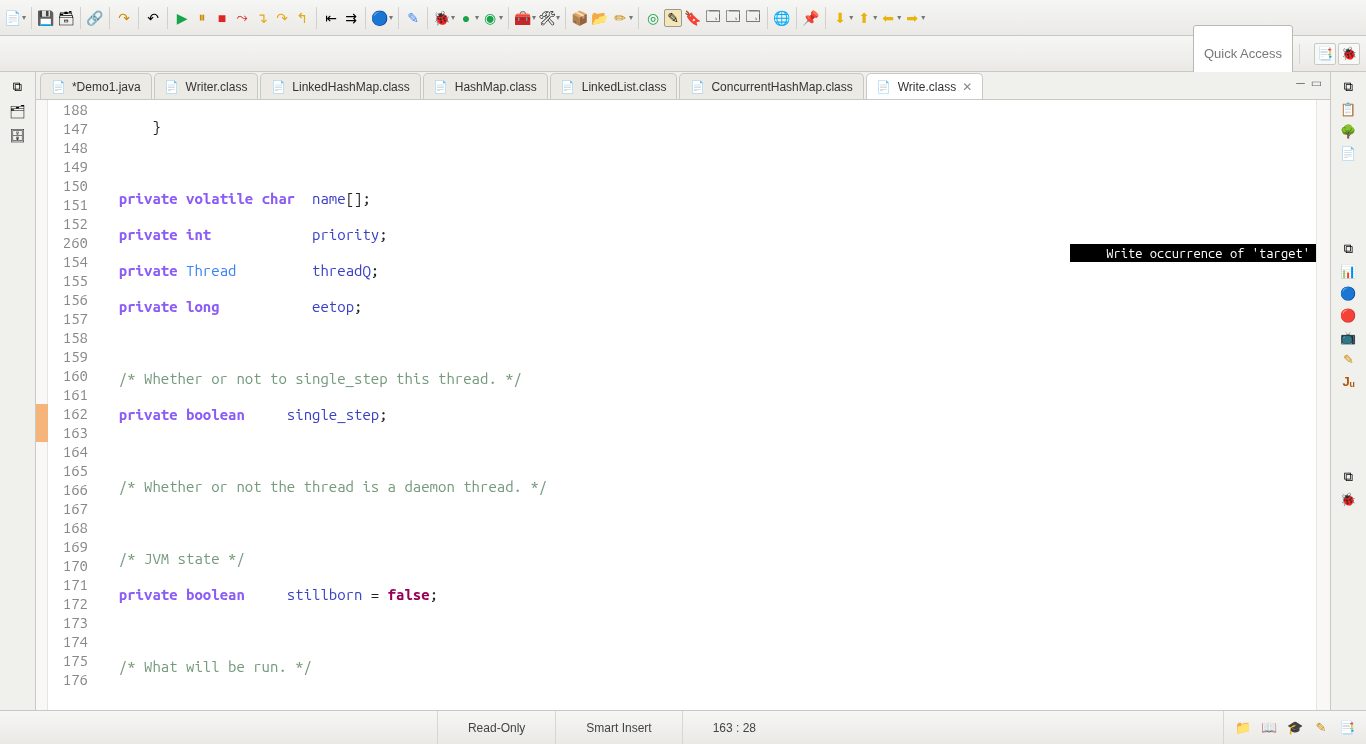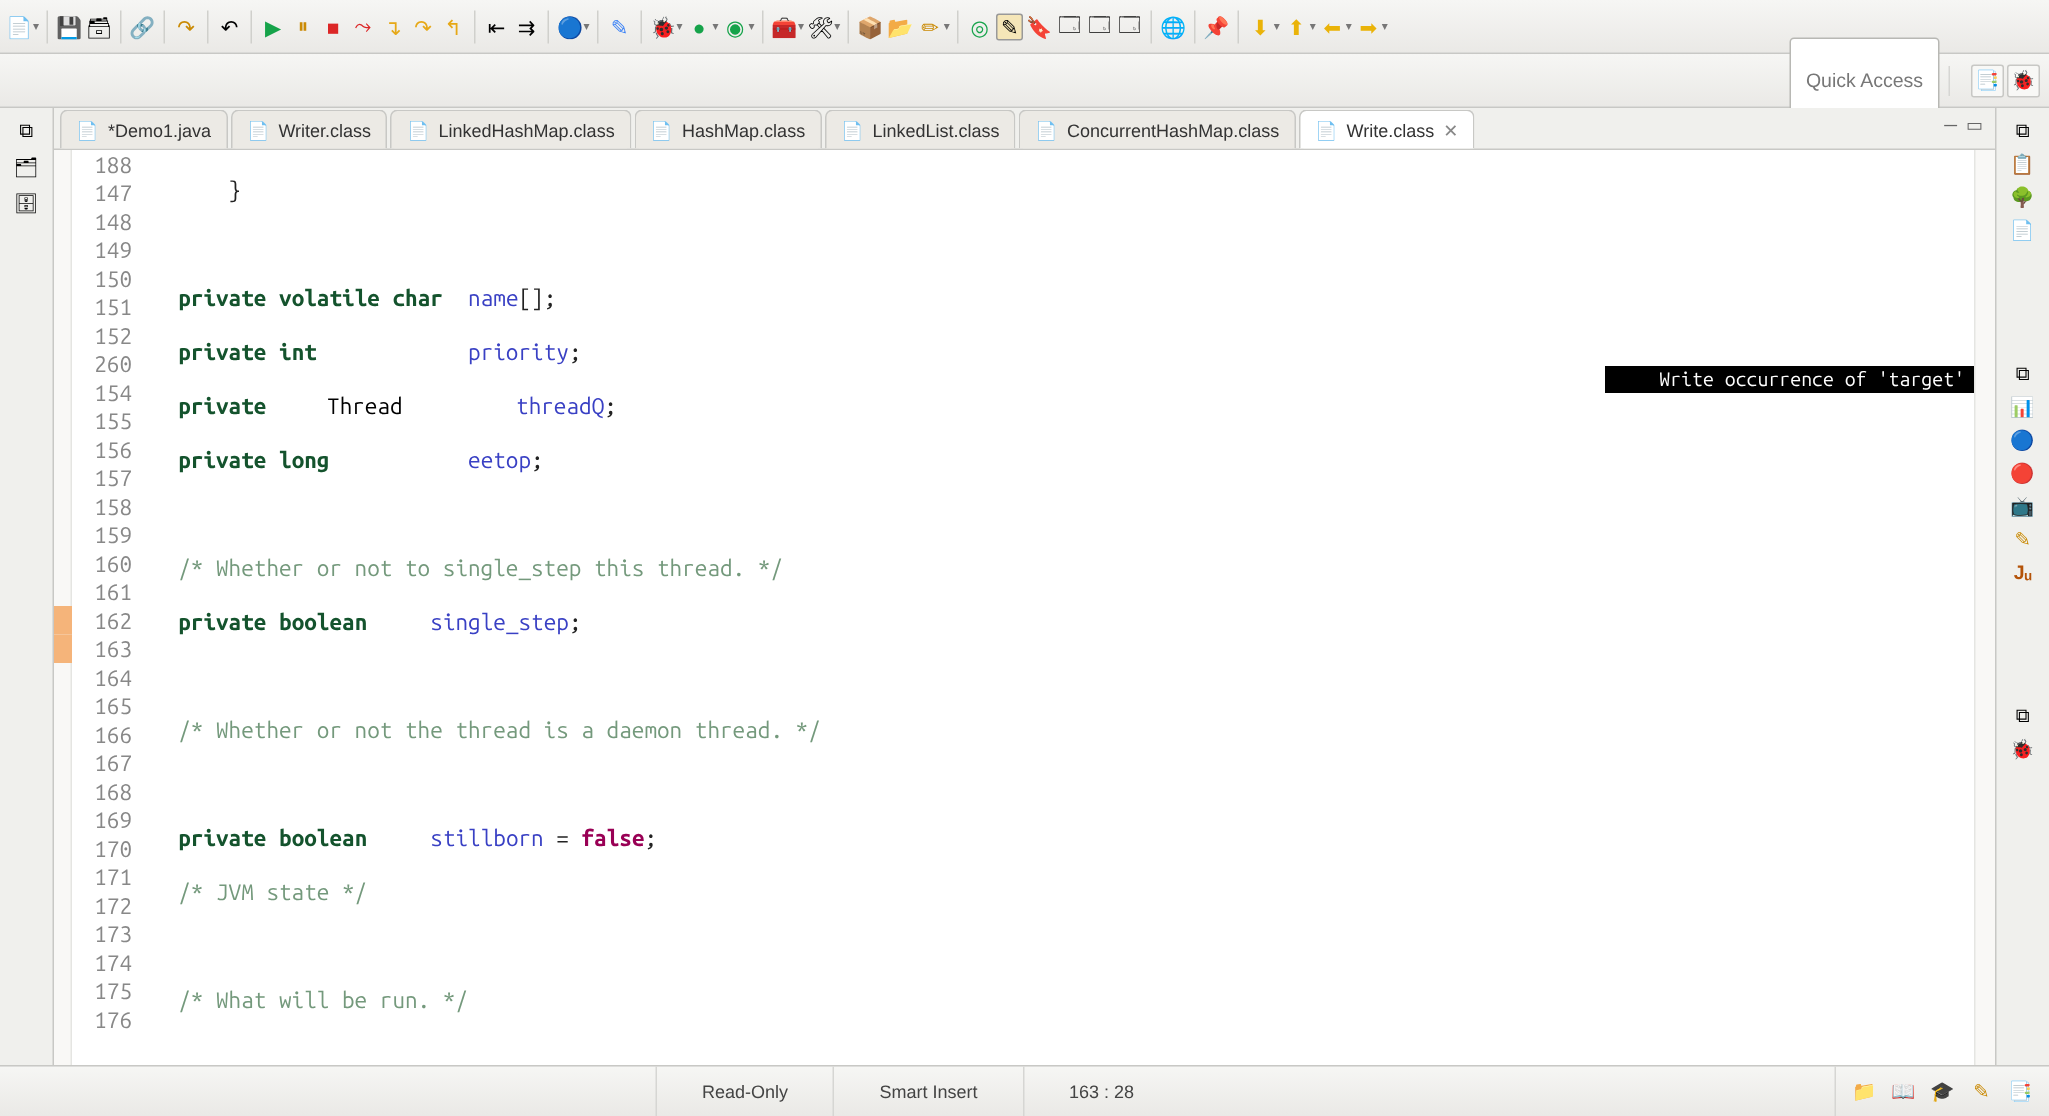--- a/index.html
+++ b/index.html
@@ -30,22 +30,22 @@
 .tab-close { font-size: 12px; color: #888; cursor: pointer; }
 .tab-btns { position:absolute; right: 8px; top: 4px; display:flex; gap:6px; font-size:12px; color:#666; }
 
 .editor-body { flex:1; display:flex; overflow:hidden; font-family: "Ubuntu Mono","Consolas",monospace; font-size: 15px; background:#fff; position:relative; }
 .left-strip { width: 12px; background:#f9f8f6; border-right:1px solid #e5e5e2; position:relative; }
 .marker { position:absolute; left:0; width:12px; height:19px; background:#f5b47a; }
 .gutter { width: 46px; text-align: right; color: #888; padding-right: 6px; background: #fff; user-select:none; }
 .gutter .ln { height: 19px; line-height: 19px; }
 .code { flex:1; white-space: pre; color:#222; position:relative; }
 .code .line { height:19px; line-height:19px; padding-left:8px; }
-.kw { color:#14532d; font-weight:bold; }
-.type { color:#000000;margin-left:32px; }
+.kw { color:#8b5cf6; font-weight:bold; }
+.type { color:#3b82f6; }
 .field { color:#3940c4; }
 .cmt { color:#74997c; }
 .lit { color:#990055; font-weight:bold; }
 
 .right-ruler { width: 14px; background:#f9f8f6; border-left:1px solid #e5e5e2; }
 
 .tooltip { position:absolute; background:#000; color:#fff; padding:2px 6px; font-size:13px; z-index: 50; }
 
 
 .status { position:absolute; bottom:0; left:0; right:0; height:34px; background:linear-gradient(#f6f6f4,#eae9e6); border-top:1px solid #c8c8c5; display:flex; align-items:flex-start; font-size:12px; color:#444; }
@@ -221,22 +221,22 @@
 <div class="line">  <span class="kw">private</span> <span class="kw">volatile</span> <span class="kw">char</span>  <span class="field">name</span>[];</div>
 <div class="line">  <span class="kw">private</span> <span class="kw">int</span>            <span class="field">priority</span>;</div>
 <div class="line">  <span class="kw">private</span> <span class="type">Thread</span>         <span class="field">threadQ</span>;</div>
 <div class="line">  <span class="kw">private</span> <span class="kw">long</span>           <span class="field">eetop</span>;</div>
 <div class="line"> </div>
 <div class="line"><span class="cmt">  /* Whether or not to single_step this thread. */</span></div>
 <div class="line">  <span class="kw">private</span> <span class="kw">boolean</span>     <span class="field">single_step</span>;</div>
 <div class="line"> </div>
 <div class="line"><span class="cmt">  /* Whether or not the thread is a daemon thread. */</span></div>
 <div class="line"> </div>
+<div class="line"><span class="cmt">  /* JVM state */</span></div>
 <div class="line">  <span class="kw">private</span> <span class="kw">boolean</span>     <span class="field">stillborn</span> = <span class="lit">false</span>;</div>
-<div class="line"><span class="cmt">  /* JVM state */</span></div>
 <div class="line"> </div>
 <div class="line"><span class="cmt">  /* What will be run. */</span></div>
 
 
 
 
 
 
 
 

